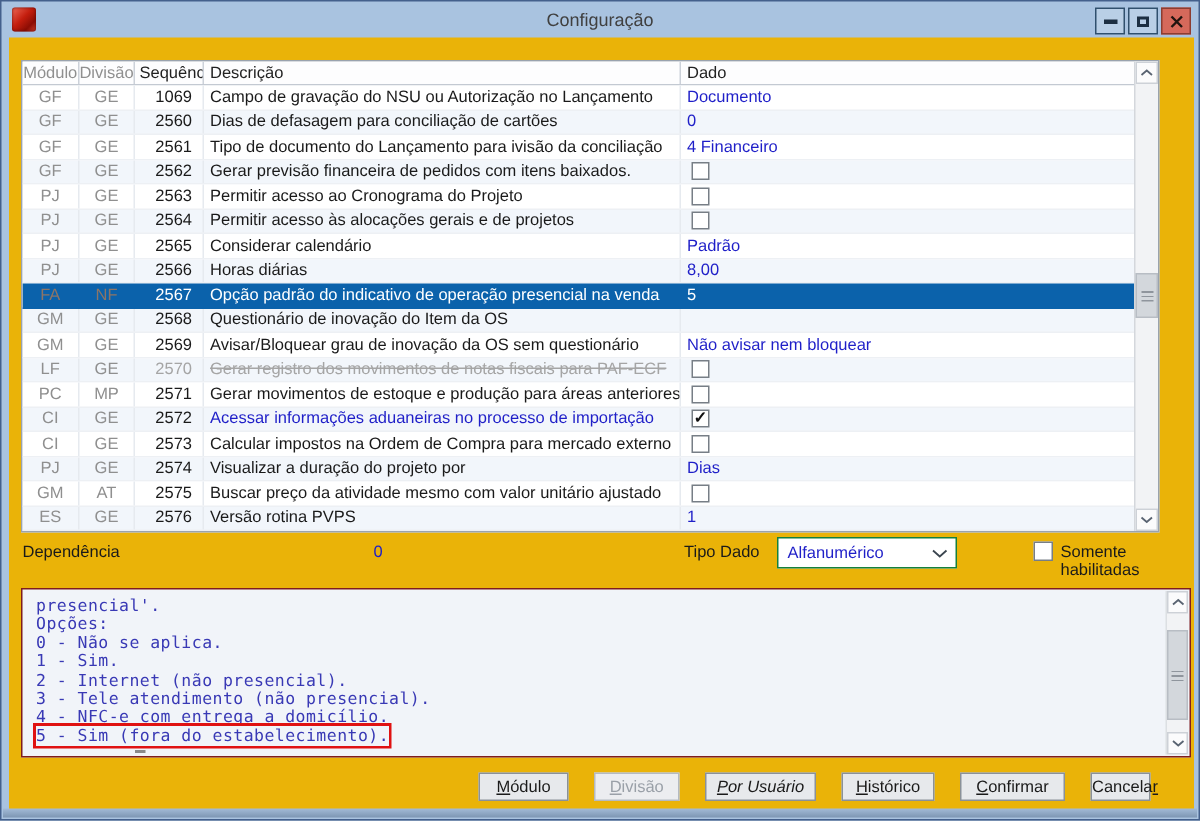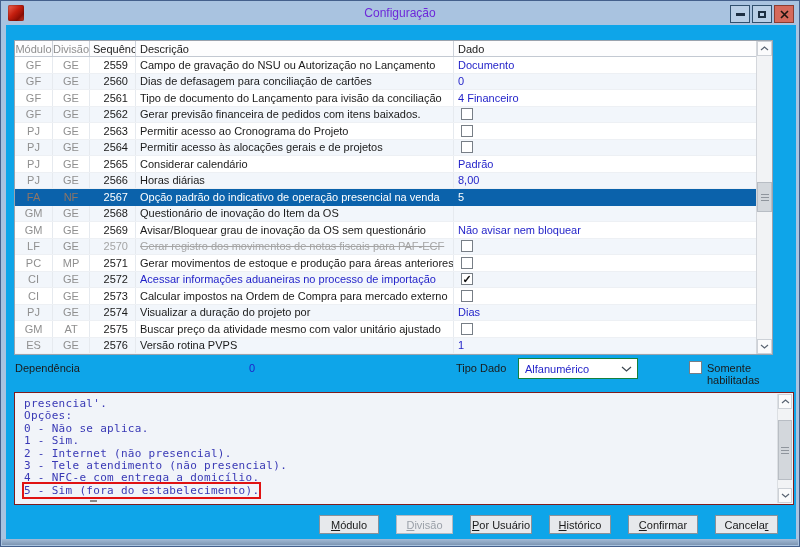--- a/index.html
+++ b/index.html
@@ -10,29 +10,29 @@
   }
   
   .window{position:absolute;inset:0;background:#a9c3e0;border:1px solid #44608c;box-sizing:border-box;}
   .frame-bottom{position:absolute;left:1px;right:1px;bottom:1px;height:6px;
     background:linear-gradient(#a3bbd7,#7d96b3);}
   
   .titlebar{position:absolute;left:1px;top:1px;right:1px;height:23px;}
   .app-icon{position:absolute;left:6px;top:3px;width:16px;height:16px;border-radius:2px;
     background:linear-gradient(135deg,#ef6a58 0%,#c41e0e 45%,#8c0d04 75%,#d2402d 100%);
     box-shadow:inset 0 0 2px #5e0800;}
-  .title{position:absolute;left:0;right:0;top:4px;text-align:center;font-size:12px;color:#6d28d9;}
+  .title{position:absolute;left:0;right:0;top:4px;text-align:center;font-size:12px;color:#404040;}
   .controls{position:absolute;right:4px;top:3px;display:flex;gap:2px;}
   .wbtn{width:20px;height:18px;border:1px solid #30506e;background:#b9cfe6;
     display:flex;align-items:center;justify-content:center;box-sizing:border-box;padding:0;cursor:default;}
   .wbtn.close{background:#d5695b;border-color:#8c3d31;}
   .glyph-min{width:9px;height:3px;background:#1d2f42;}
   .glyph-max{width:8px;height:7px;border:2px solid #1d2f42;box-sizing:border-box;}
   
-  .dialog{position:absolute;left:5px;top:24px;width:790px;height:515px;background:#0ea5e9;}
+  .dialog{position:absolute;left:5px;top:24px;width:790px;height:515px;background:#eab308;}
   
   .config-table{position:absolute;left:8px;top:15px;width:759px;height:315px;
     background:#fff;border:1px solid #9aa3ae;box-sizing:border-box;display:flex;}
   .table-main{flex:1;display:flex;flex-direction:column;overflow:hidden;}
   .thead{display:flex;height:16px;background:#fdfdfe;border-bottom:1px solid #c3c9d2;box-sizing:border-box;}
   .hcell{display:flex;align-items:center;font-size:11px;color:#222;border-right:1px solid #ccd1d9;
     box-sizing:border-box;overflow:hidden;white-space:nowrap;}
   .tbody{flex:1;display:flex;flex-direction:column;}
   .trow{display:flex;height:16.5px;box-sizing:border-box;border-bottom:1px solid #edf0f4;background:#fff;}
   .trow.alt{background:#f2f6fb;}
@@ -81,24 +81,24 @@
   .text-cursor{position:absolute;left:75px;top:107px;width:7px;height:2px;background:#8a8a8a;}
   .desc-sb{position:absolute;top:1px;right:1px;bottom:1px;width:15px;background:#f2f3f5;
     border-left:1px solid #dcdfe3;box-sizing:border-box;}
   .desc-sb .sb-thumb{top:26px;height:60px;}
   
   .btn-bar{position:absolute;left:313px;top:490px;display:flex;gap:17px;}
   .btn{height:19px;font-size:11px;font-family:"Liberation Sans",sans-serif;color:#1a1a1a;
     background:#e7e9ec;border:1px solid #8a9199;box-sizing:border-box;padding:0;cursor:default;}
   .btn:nth-child(1){width:60px;}
   .btn:nth-child(2){width:57px;}
-  .btn:nth-child(3){width:62px;}
+  .btn:nth-child(3){width:74px;font-style:italic;}
   .btn:nth-child(4){width:62px;}
   .btn:nth-child(5){width:70px;}
-  .btn:nth-child(6){width:63px;}
+  .btn:nth-child(6){width:40px;}
   .btn.disabled{color:#9aa0a8;border-color:#b4bac2;background:#ecedf0;}
   .u{text-decoration:underline;}
 </style>
 </head>
 <body>
 
 <div class="window">
   <div class="titlebar">
     <div class="app-icon"></div>
     <div class="title">Configuração</div>
@@ -125,21 +125,21 @@
           <div class="hcell c-mod">Módulo</div>
           <div class="hcell c-div">Divisão</div>
           <div class="hcell c-seq" style="justify-content:flex-start;padding-left:3px;">Sequência</div>
           <div class="hcell c-desc">Descrição</div>
           <div class="hcell c-dado" style="border-right:none;">Dado</div>
         </div>
         <div class="tbody">
             <div class="trow">
               <div class="cell c-mod">GF</div>
               <div class="cell c-div">GE</div>
-              <div class="cell c-seq">2559</div>
+              <div class="cell c-seq">1069</div>
               <div class="cell c-desc">Campo de gravação do NSU ou Autorização no Lançamento</div>
               <div class="cell c-dado blue" style="border-right: none;">Documento</div>
             </div>
             <div class="trow alt">
               <div class="cell c-mod">GF</div>
               <div class="cell c-div">GE</div>
               <div class="cell c-seq">2560</div>
               <div class="cell c-desc">Dias de defasagem para conciliação de cartões</div>
               <div class="cell c-dado blue" style="border-right: none;">0</div>
             </div>

